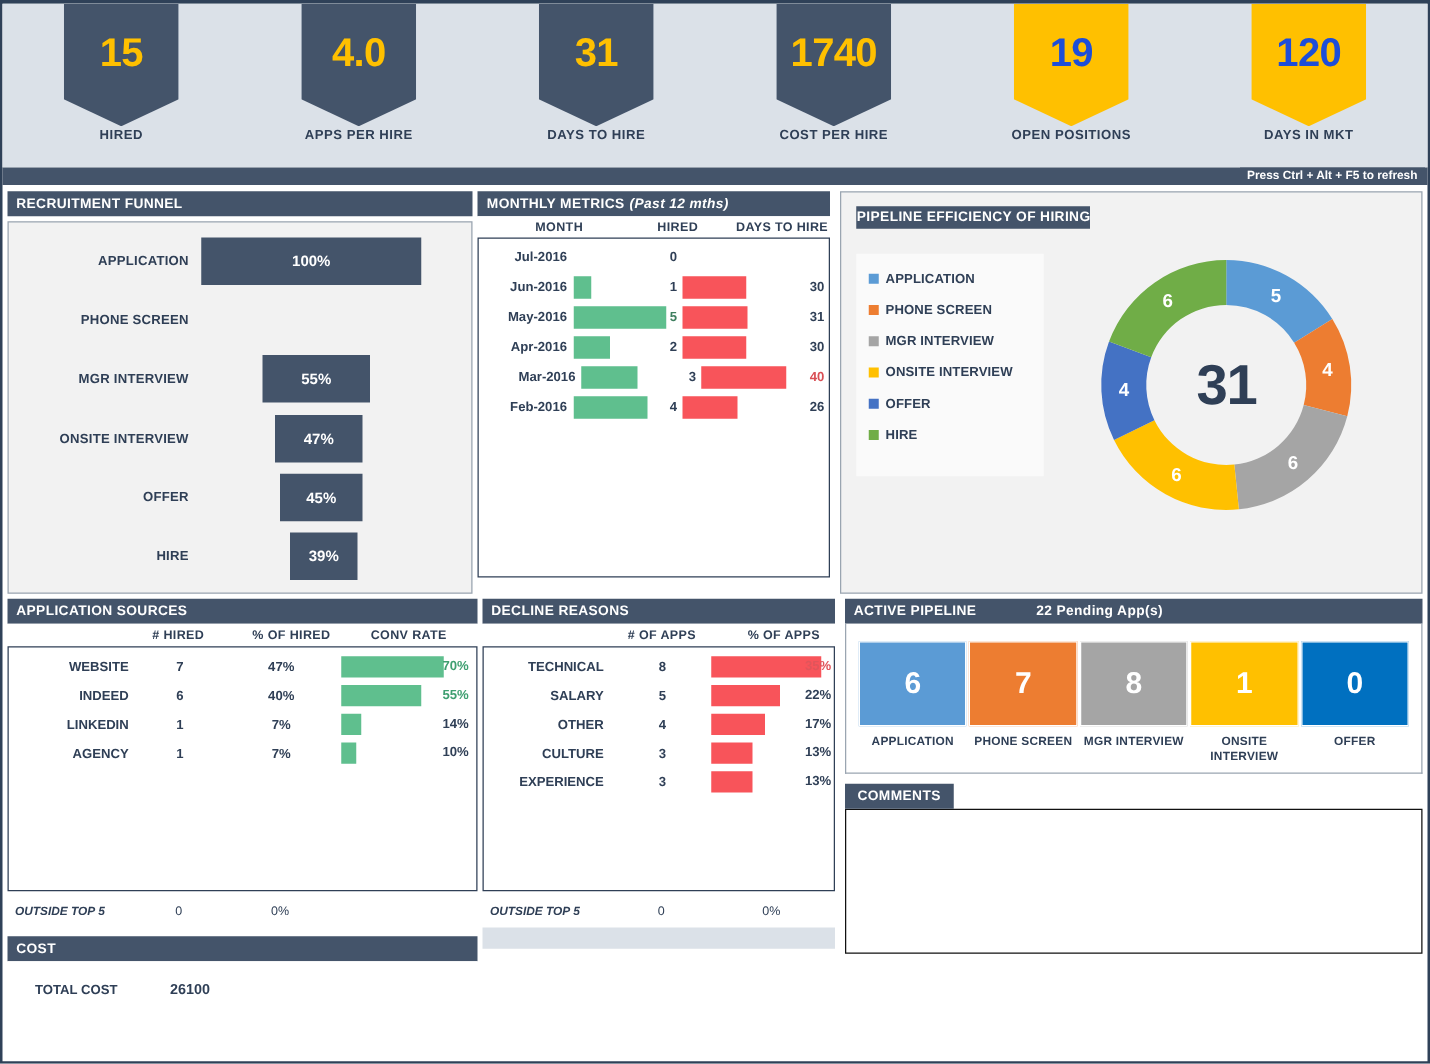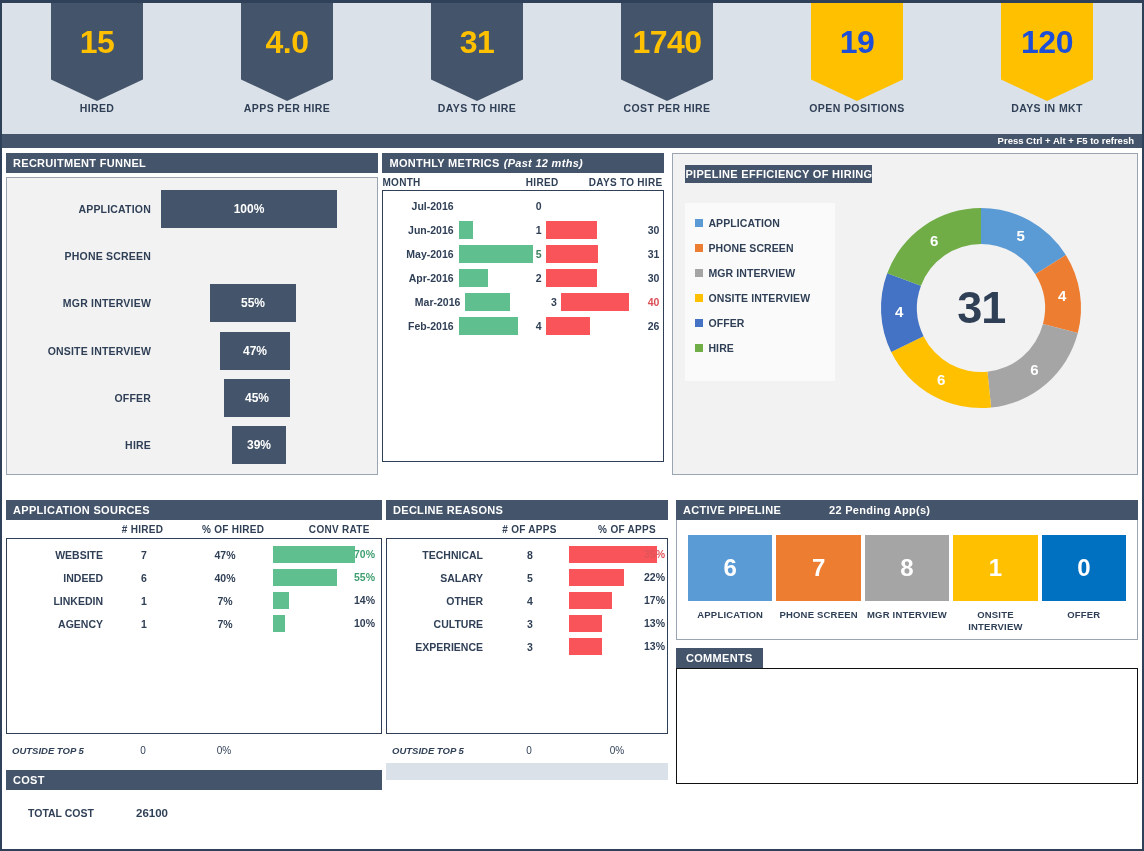--- a/index.html
+++ b/index.html
@@ -157,21 +157,21 @@
     align-items: center;
     justify-content: center;
   }
 
   
   .mm-head-row {
     display: flex;
     padding: 4px 0 2px 0;
     background: #fff;
   }
-  .mm-h-month { width: 84px; text-align: left; }
+  .mm-h-month { width: 84px; text-align: right; }
   .mm-h-hired { width: 98px; text-align: right; padding-right: 6px; }
   .mm-h-days  { width: 100px; text-align: right; padding-right: 2px;}
   .mm-head-row div {
     font-size: 10px;
     font-weight: bold;
     color: #2f3f56;
     letter-spacing: 0.3px;
   }
   .mm-body {
     border: 1px solid #2f3f56;
@@ -300,21 +300,21 @@
   }
   .tbl-head div {
     font-size: 10px;
     font-weight: bold;
     color: #2f3f56;
     letter-spacing: 0.3px;
   }
   .src-c1 { width: 104px; }
   .src-c2 { width: 66px; text-align: center; }
   .src-c3 { width: 96px; text-align: center; }
-  .src-c4 { width: 104px; text-align: center; }
+  .src-c4 { width: 104px; }
 
   .tbl-body {
     border: 1px solid #2f3f56;
     background: #fff;
     height: 196px;
     padding-top: 4px;
   }
   .tbl-row {
     display: flex;
     align-items: center;
@@ -687,21 +687,21 @@
                 <path d="M 21.22478678529194 80.26947471551802 A 100 100 0 0 1 114.99999999999999 15 L 114.99999999999999 51 A 64 64 0 0 0 54.98386354258684 92.77246381793152 Z" fill="#70AD47"></path>
                 <text x="68.15600636222703" y="52.69739782100335" text-anchor="middle" fill="#ffffff" font-size="15" font-weight="bold" font-family="&quot;Liberation Sans&quot;, sans-serif">6</text>
               </svg>
             <div class="donut-center">31</div>
           </div>
         </div>
       </div>
     </div>
   </div>
 
-  <div class="row" style="margin-top:25px;">
+  <div class="row" style="margin-top:4px;">
 
     <div class="col-left">
       <div class="panel-head">
         <span>APPLICATION SOURCES</span>
       </div>
       <div class="tbl-head">
         <div class="src-c1"></div>
         <div class="src-c2"># HIRED</div>
         <div class="src-c3">% OF HIRED</div>
         <div class="src-c4">CONV RATE</div>

